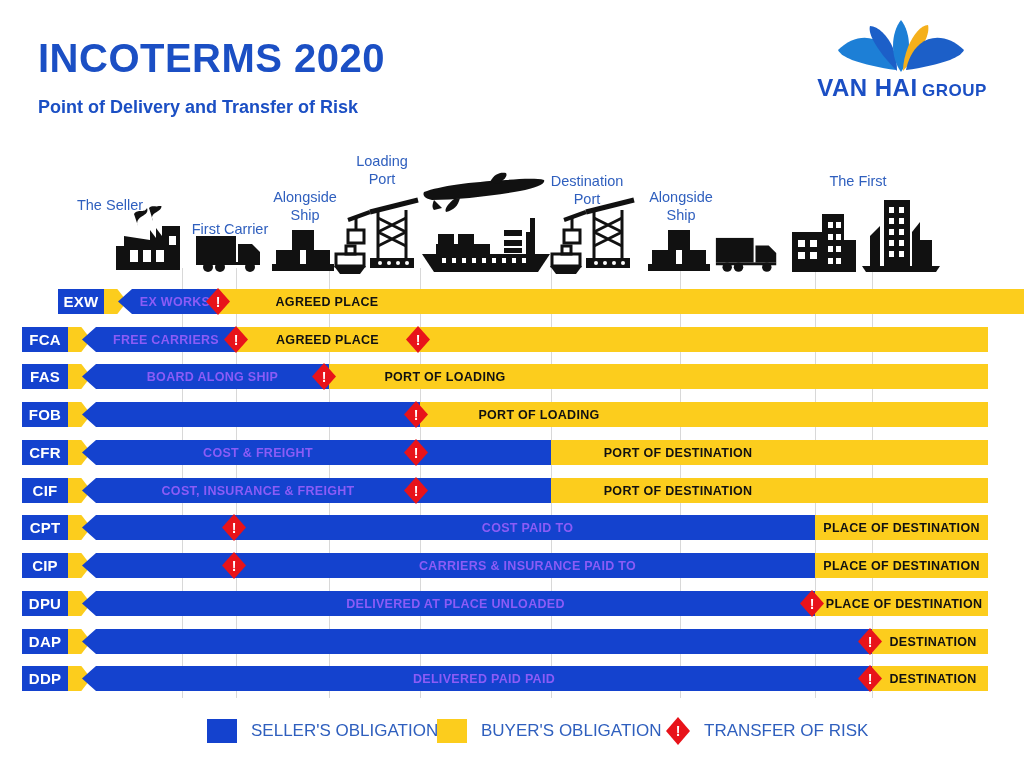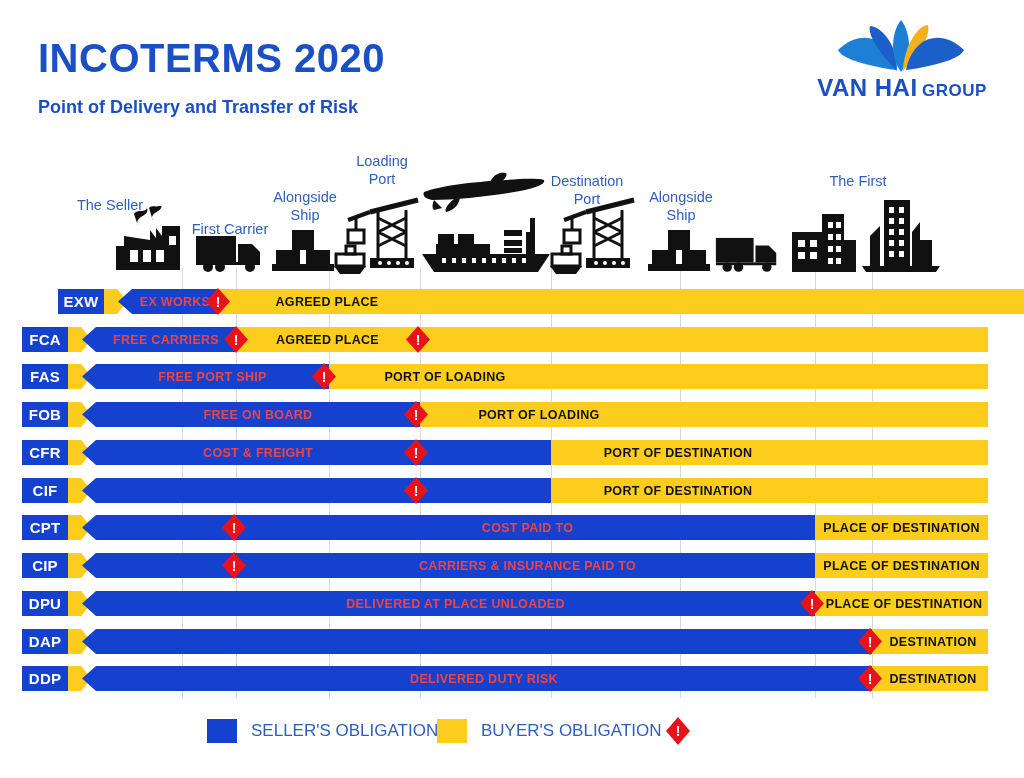--- a/index.html
+++ b/index.html
@@ -71,21 +71,21 @@
   .seg-blue.head { clip-path:polygon(0 0, calc(100% - 0px) 0, 100% 0, 100% 100%, 0 100%, 14px 50%); }
   .seg-yellow {
     position:absolute; top:0; height:25px; background:#fccd1d;
   }
   .seg-label {
     position:absolute; top:0; height:25px;
     display:flex; align-items:center; justify-content:center;
     font-size:12.5px; font-weight:bold; letter-spacing:0.3px;
     white-space:nowrap; pointer-events:none;
   }
-  .seg-label.on-blue { color:#ef4444; }
+  .seg-label.on-blue { color:#8b5cf6; }
   .seg-label.on-yellow { color:#111111; }
 
   
   .risk {
     position:absolute; top:-1px; width:24px; height:27px;
   }
   .risk .dia {
     position:absolute; left:0; top:0; width:24px; height:27px;
     background:#e8131a;
     clip-path:polygon(50% 0, 100% 50%, 50% 100%, 0 50%);
@@ -356,35 +356,34 @@
         <div class="dia"></div>
         <div class="bang">!</div>
       </div>
     </div>
     <div class="row" style="top: 364px;">
       <div class="code-chip">
         <div class="code-box">FAS</div>
         <div class="code-arrow"></div>
       </div>
       <div class="seg-blue head" style="left: 82px; width: 247px; clip-path: polygon(14px 0px, 100% 0px, 100% 100%, 14px 100%, 0px 50%);"></div>
-      <div class="seg-label on-blue" style="left: 96px; width: 233px;">FREE PORT SHIP</div>
+      <div class="seg-label on-blue" style="left: 96px; width: 233px;">BOARD ALONG SHIP</div>
       <div class="seg-yellow" style="left: 329px; width: 659px;"></div>
       <div class="seg-label on-yellow" style="left: 333px; width: 224px;">PORT OF LOADING</div>
       <div class="risk" style="left: 312px;">
         <div class="dia"></div>
         <div class="bang">!</div>
       </div>
     </div>
     <div class="row" style="top: 402px;">
       <div class="code-chip">
         <div class="code-box">FOB</div>
         <div class="code-arrow"></div>
       </div>
       <div class="seg-blue head" style="left: 82px; width: 338px; clip-path: polygon(14px 0px, 100% 0px, 100% 100%, 14px 100%, 0px 50%);"></div>
-      <div class="seg-label on-blue" style="left: 96px; width: 324px;">FREE ON BOARD</div>
       <div class="seg-yellow" style="left: 420px; width: 568px;"></div>
       <div class="seg-label on-yellow" style="left: 428px; width: 222px;">PORT OF LOADING</div>
       <div class="risk" style="left: 404px;">
         <div class="dia"></div>
         <div class="bang">!</div>
       </div>
     </div>
     <div class="row" style="top: 440px;">
       <div class="code-chip">
         <div class="code-box">CFR</div>
@@ -398,20 +397,21 @@
         <div class="dia"></div>
         <div class="bang">!</div>
       </div>
     </div>
     <div class="row" style="top: 478px;">
       <div class="code-chip">
         <div class="code-box">CIF</div>
         <div class="code-arrow"></div>
       </div>
       <div class="seg-blue head" style="left: 82px; width: 469px; clip-path: polygon(14px 0px, 100% 0px, 100% 100%, 14px 100%, 0px 50%);"></div>
+      <div class="seg-label on-blue" style="left: 96px; width: 324px;">COST, INSURANCE &amp; FREIGHT</div>
       <div class="seg-yellow" style="left: 551px; width: 437px;"></div>
       <div class="seg-label on-yellow" style="left: 556px; width: 244px;">PORT OF DESTINATION</div>
       <div class="risk" style="left: 404px;">
         <div class="dia"></div>
         <div class="bang">!</div>
       </div>
     </div>
     <div class="row" style="top: 515px;">
       <div class="code-chip">
         <div class="code-box">CPT</div>
@@ -466,21 +466,21 @@
         <div class="dia"></div>
         <div class="bang">!</div>
       </div>
     </div>
     <div class="row" style="top: 666px;">
       <div class="code-chip">
         <div class="code-box">DDP</div>
         <div class="code-arrow"></div>
       </div>
       <div class="seg-blue head" style="left: 82px; width: 790px; clip-path: polygon(14px 0px, 100% 0px, 100% 100%, 14px 100%, 0px 50%);"></div>
-      <div class="seg-label on-blue" style="left: 96px; width: 776px;">DELIVERED DUTY RISK</div>
+      <div class="seg-label on-blue" style="left: 96px; width: 776px;">DELIVERED PAID PAID</div>
       <div class="seg-yellow" style="left: 872px; width: 116px;"></div>
       <div class="seg-label on-yellow" style="left: 876px; width: 114px;">DESTINATION</div>
       <div class="risk" style="left: 858px;">
         <div class="dia"></div>
         <div class="bang">!</div>
       </div>
     </div>
   </div>
 
 <div id="legend">
@@ -490,14 +490,15 @@
     </div>
     <div class="lg-item" style="left: 207px;">
       <div class="lg-sw blue"></div>
       <div class="lg-text">SELLER'S OBLIGATION</div>
     </div>
     <div class="lg-item" style="left: 666px;">
       <div class="lg-dia">
         <div class="dia"></div>
         <div class="bang">!</div>
       </div>
+      <div class="lg-text">TRANSFER OF RISK</div>
     </div>
   </div>
 
 </body></html>

